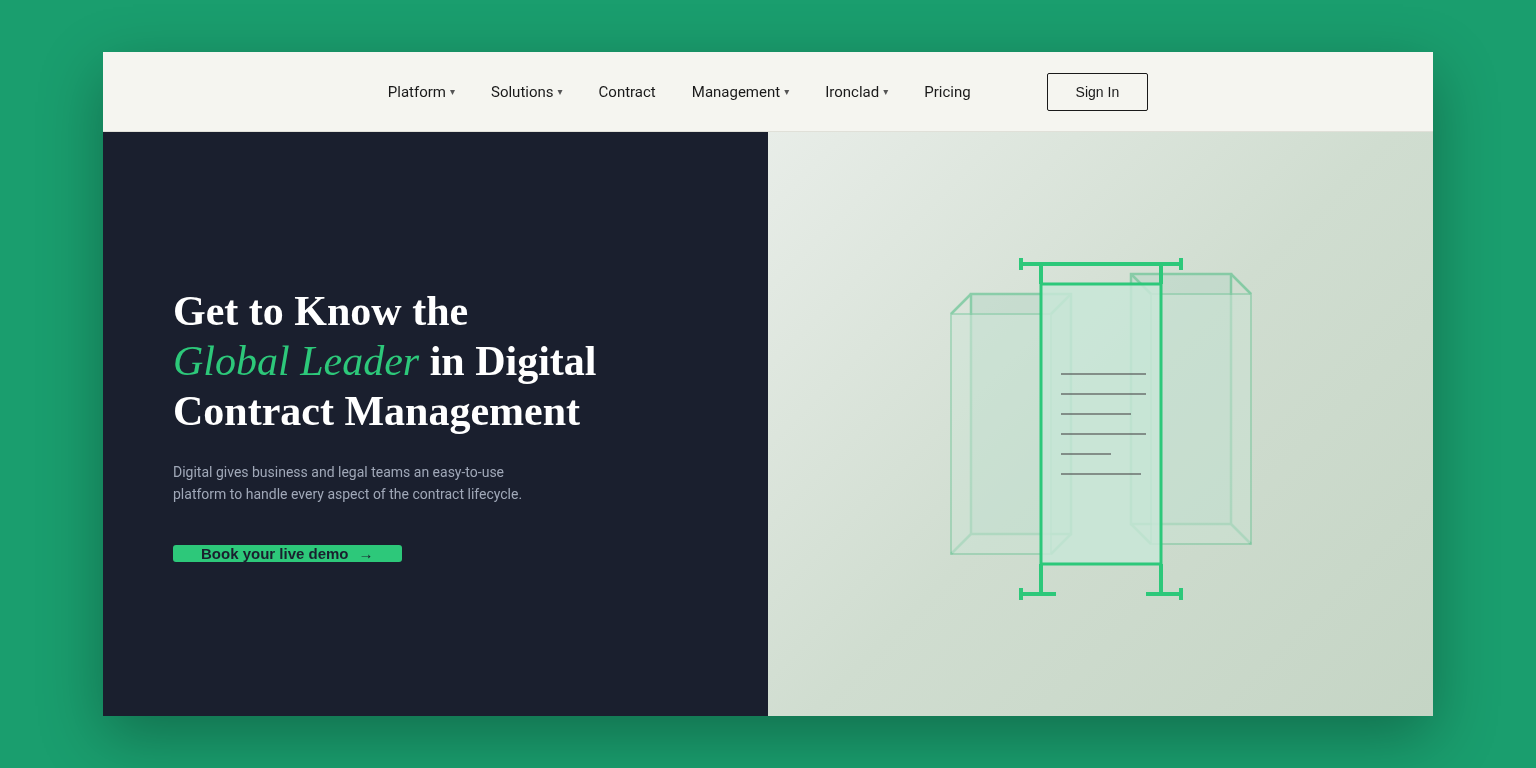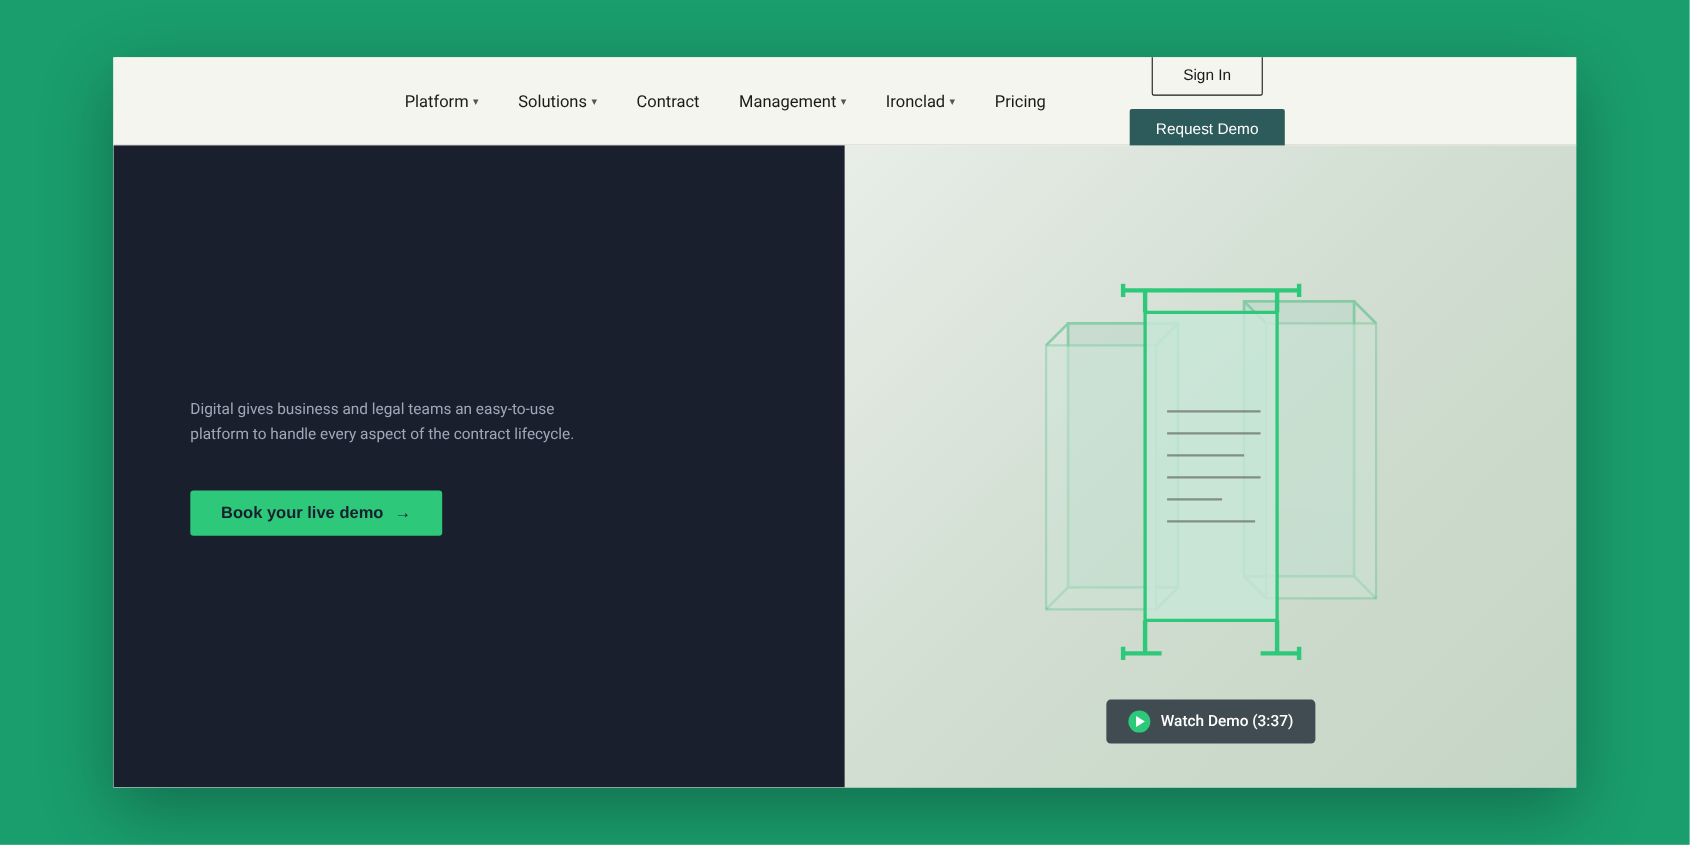--- a/index.html
+++ b/index.html
@@ -126,21 +126,21 @@
       margin-bottom: 40px;
     }
 
     .btn-live-demo {
       display: inline-flex;
       align-items: center;
       gap: 10px;
       background: #2dc87a;
       color: #1a1f2e;
       border: none;
-      padding: 12px 28px;
+      padding: 0 28px;
       font-size: 15px;
       font-weight: 600;
       cursor: pointer;
       border-radius: 3px;
       width: fit-content;
     }
 
     .hero-right {
       width: 50%;
       background: linear-gradient(135deg, #e8ede8 0%, #d0ddd0 50%, #c5d5c5 100%);
@@ -235,28 +235,31 @@
         <span>Ironclad</span>
         <span class="nav-chevron">▾</span>
       </div>
 
       <div class="nav-item">
         <span>Pricing</span>
       </div>
 
       <div class="nav-actions">
         <button class="btn-signin">Sign In</button>
-        <button class="btn-demo">Request Demo</button>
       </div>
     </div>
   </nav>
 
   <div class="hero">
 
     <div class="hero-left">
+      <h1 class="hero-heading">
+        <span>Get to Know the</span><br>
+        <span class="hero-heading-accent">Global Leader</span><span> in Digital Contract Management</span>
+      </h1>
 
       <p class="hero-subtext">Digital gives business and legal teams an easy-to-use platform to handle every aspect of the contract lifecycle.</p>
 
       <button class="btn-live-demo">
         <span>Book your live demo</span>
         <span>→</span>
       </button>
     </div>
 
     <div class="hero-right">
@@ -301,22 +304,16 @@
 
           <line x1="150" y1="350" x2="150" y2="380" stroke="#2dc87a" stroke-width="4"></line>
           <line x1="270" y1="350" x2="270" y2="380" stroke="#2dc87a" stroke-width="4"></line>
           <line x1="130" y1="380" x2="165" y2="380" stroke="#2dc87a" stroke-width="4"></line>
           <line x1="255" y1="380" x2="290" y2="380" stroke="#2dc87a" stroke-width="4"></line>
           <line x1="130" y1="374" x2="130" y2="386" stroke="#2dc87a" stroke-width="4"></line>
           <line x1="290" y1="374" x2="290" y2="386" stroke="#2dc87a" stroke-width="4"></line>
         </svg>
       </div>
 
-      <div class="watch-demo-badge">
-        <div class="play-icon">
-          <div class="play-triangle"></div>
-        </div>
-        <span>Watch Demo (3:37)</span>
-      </div>
     </div>
 
   </div>
 </div>
 
 </body></html>

